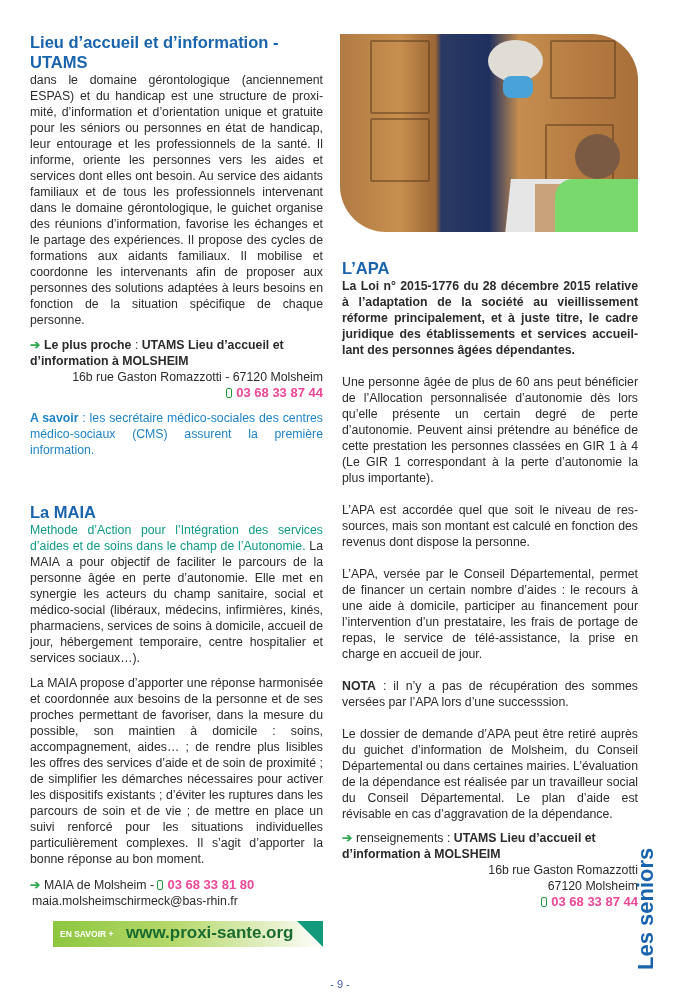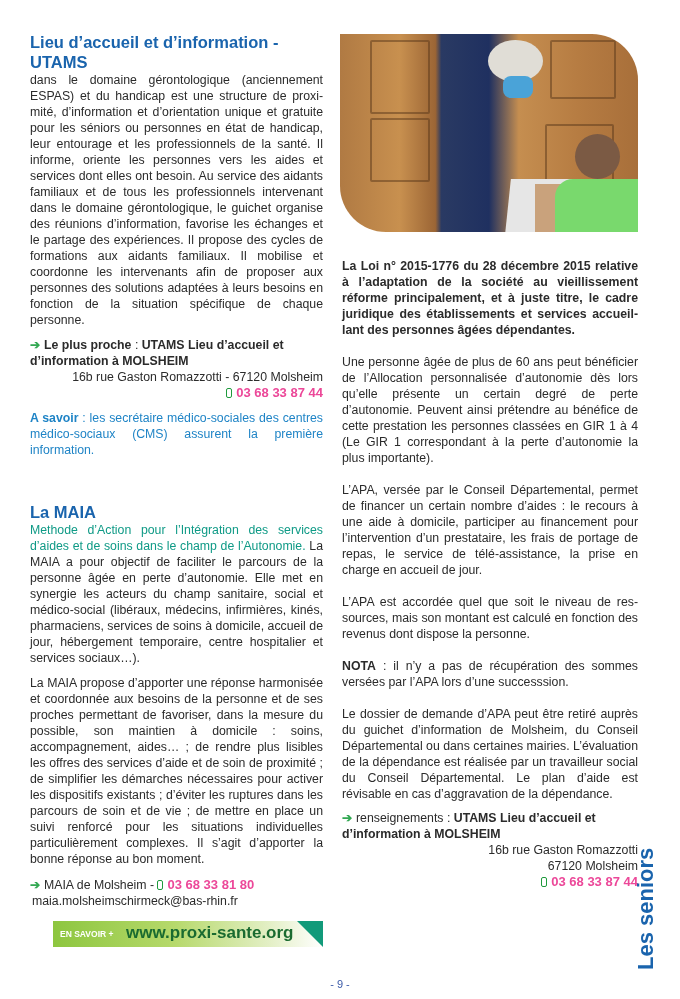--- a/index.html
+++ b/index.html
@@ -76,24 +76,25 @@
   <div style="position:absolute;left:148px;top:6px;width:55px;height:42px;border-radius:50%;background:#e0ddd6"></div>
   <div style="position:absolute;left:163px;top:42px;width:30px;height:22px;border-radius:8px;background:#4aa3d8"></div>
   <div style="position:absolute;left:168px;top:145px;width:70px;height:55px;background:#e6e6e6;transform:skewX(-6deg)"></div>
   <div style="position:absolute;left:195px;top:150px;width:45px;height:50px;background:#c9a27c"></div>
   <div style="position:absolute;left:215px;top:145px;width:115px;height:60px;border-radius:18px 18px 0 0;background:#79d96d"></div>
   <div style="position:absolute;left:235px;top:100px;width:45px;height:45px;border-radius:50%;background:#7b5a44"></div>
 </div>
 
 <div class="col right">
   <section>
+    <h2>L’APA</h2>
     <p class="strong" style="">La Loi n° 2015-1776 du 28 décembre 2015 rela­tive à l’adaptation de la société au vieillissement réforme principalement, et à juste titre, le cadre juridique des établissements et services accueil­lant des personnes âgées dépendantes.</p>
     <p style="margin-top:16px">Une personne âgée de plus de  60 ans peut béné­ficier de l’Allocation personnalisée d’autonomie dès lors qu’elle présente un certain degré de perte d’autonomie. Peuvent ainsi prétendre au  bénéfice de cette prestation les personnes  classées en GIR 1 à 4 (Le GIR 1 correspondant à la perte d’autonomie la plus importante).</p>
+    <p style="margin-top:16px">L’APA est accordée quel que soit le niveau de res­sources, mais son montant est calculé en fonction des revenus dont dispose la personne.</p>
     <p style="margin-top:16px">L’APA, versée par le Conseil Départemental, permet de financer un certain nombre d’aides : le recours à une aide à domicile, participer au financement pour l’intervention d’un prestataire, les frais de portage de repas, le service de télé-assistance, la prise en charge en accueil de jour.</p>
-    <p style="margin-top:16px">L’APA est accordée quel que soit le niveau de res­sources, mais son montant est calculé en fonction des revenus dont dispose la personne.</p>
     <p style="margin-top:16px"><span class="strong">NOTA</span><span> : il n’y a pas de récupération des sommes versées par l’APA lors d’une successsion.</span></p>
     <p style="margin-top:16px">Le dossier de demande d’APA peut être retiré auprès du guichet d’information de Molsheim, du Conseil Départemental ou dans certaines mairies. L’évaluation de la dépendance est réalisée par un travailleur social du Conseil Départemental.  Le plan d’aide est  révisable en cas d’aggravation de la dépendance.</p>
     <div class="contact" style="margin-top:8px">
       <div>
         <span class="arrow">➔</span><span>renseignements : </span><span class="strong">UTAMS Lieu d’accueil et d’information à MOLSHEIM</span>
       </div>
       <div class="ind">16b rue Gaston Romazzotti</div>
       <div class="ind"> 67120 Molsheim</div>
       <div class="ind green-phone"><span class="phone-icon"></span><span>03 68 33 87 44</span></div>
     </div>

